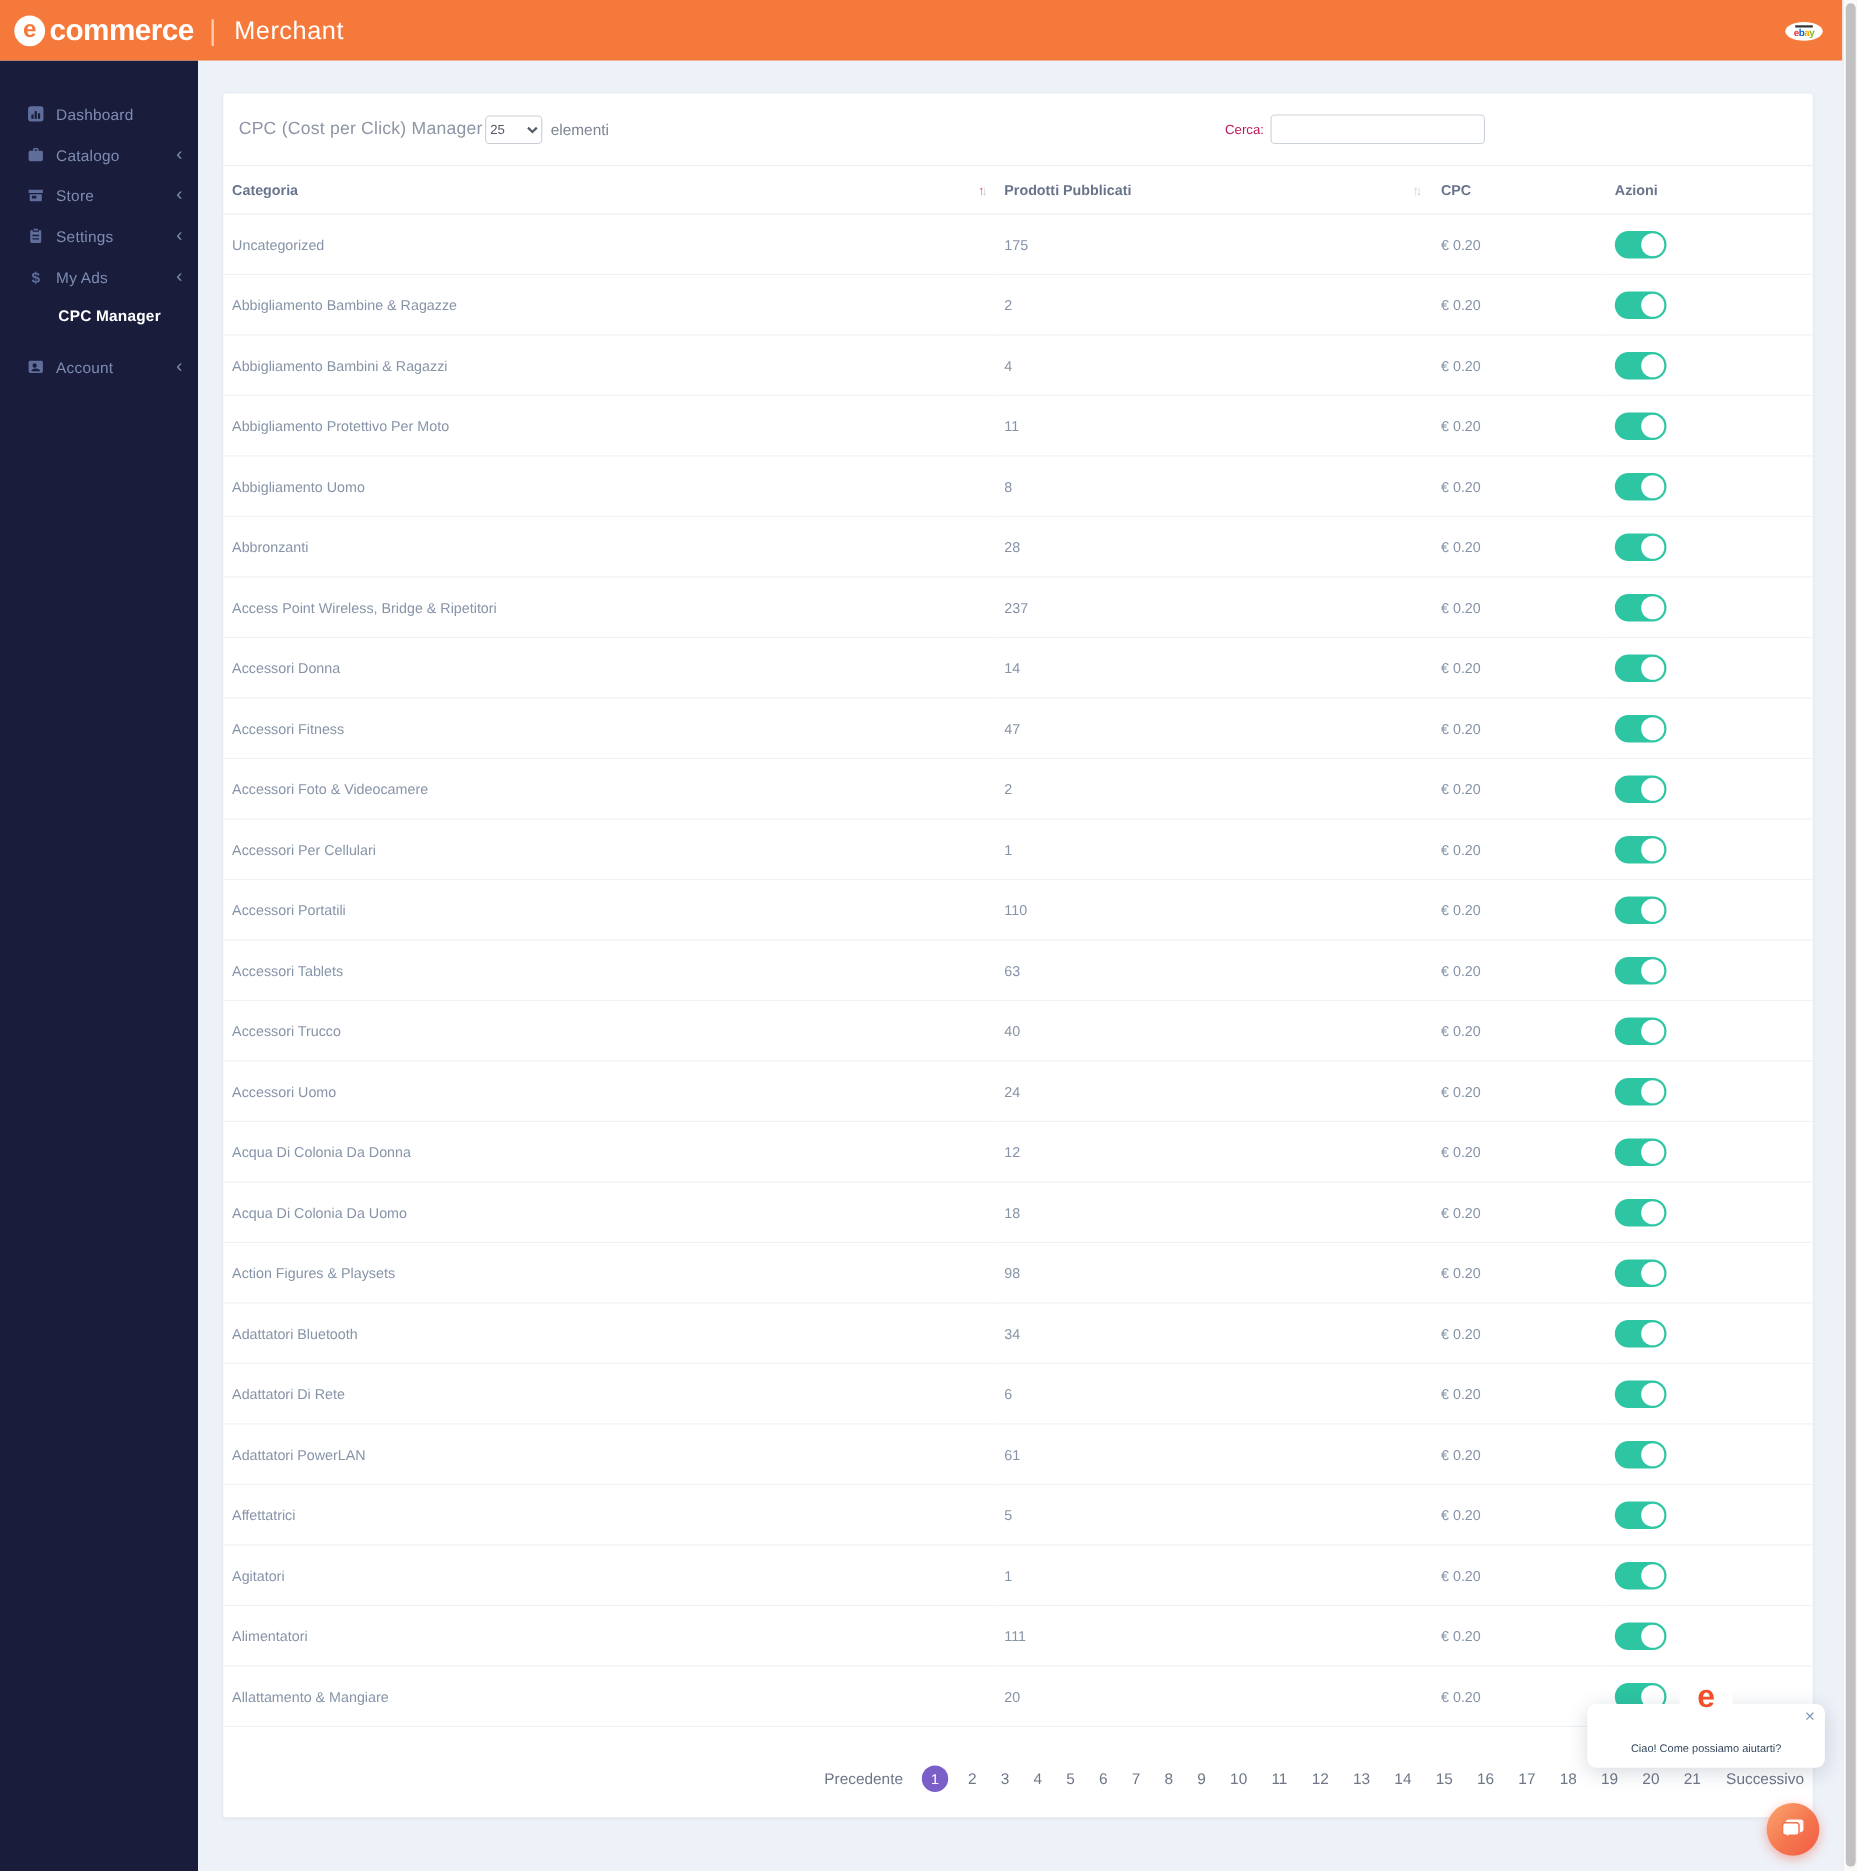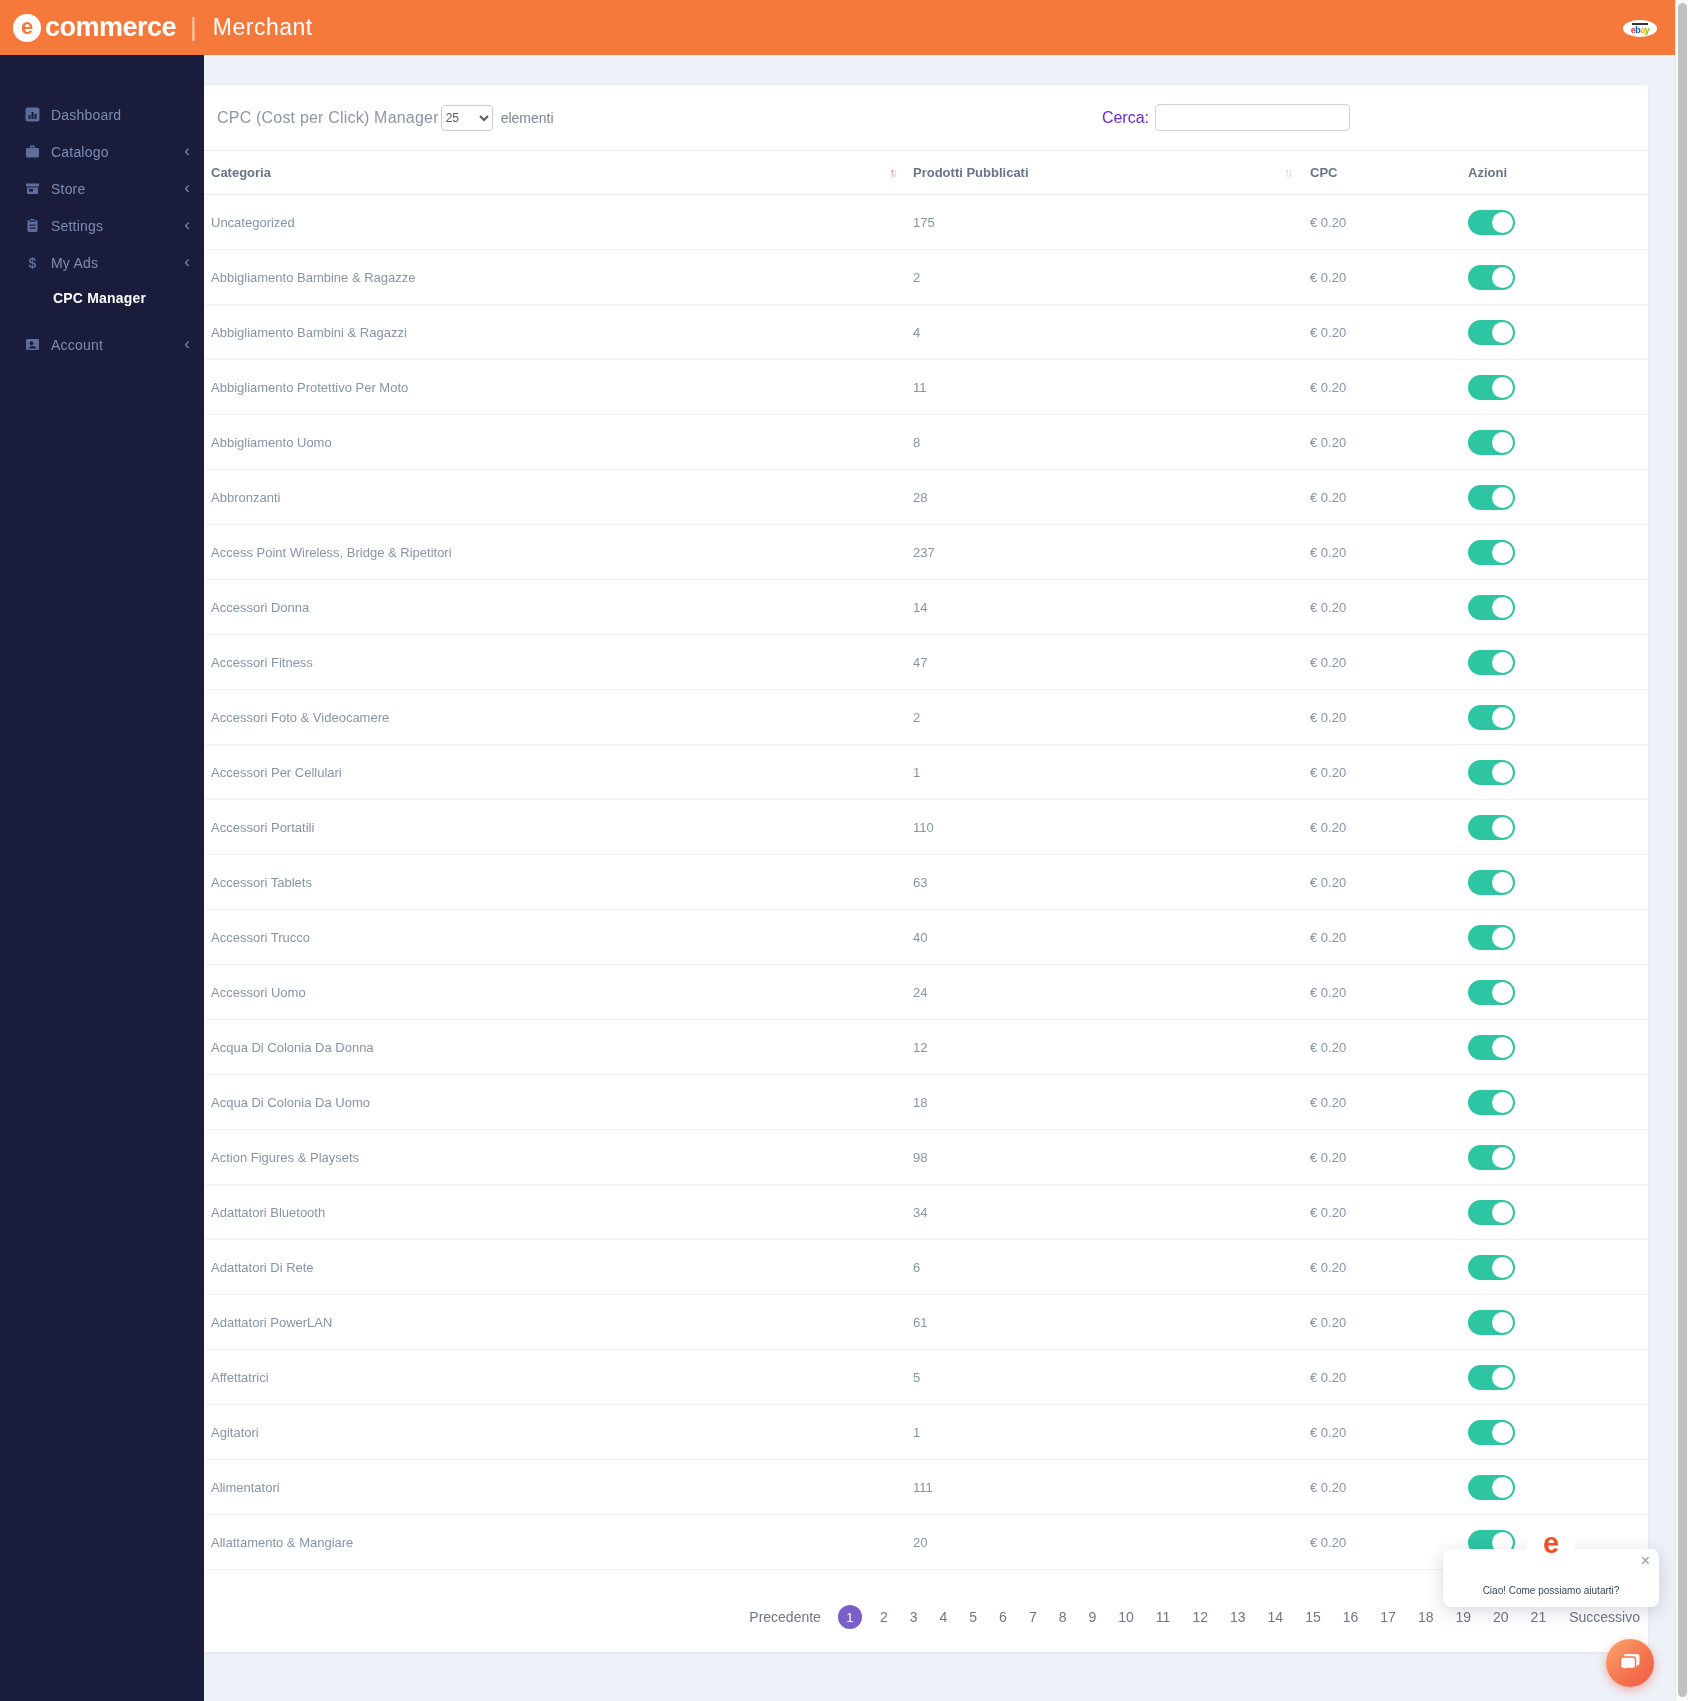--- a/index.html
+++ b/index.html
@@ -14,37 +14,37 @@
   .brand-word { color:#ffffff; font-weight:bold; font-size:27px; letter-spacing:-0.5px; margin-left:4px; }
   .brand-divider { color:rgba(255,255,255,0.6); font-size:26px; font-weight:300; margin:0 16px 0 14px; }
   .brand-app { color:#ffffff; font-size:23px; font-weight:300; letter-spacing:0.5px; }
   .ebay-badge { position:absolute; right:18px; top:20px; width:34px; height:17px; background:#ffffff; border-radius:50%; display:flex; align-items:center; justify-content:center; flex-direction:column; }
   .ebay-badge .tiny-line { width:16px; height:2px; background:#333; margin-bottom:1px; }
   .ebay-letters { font-size:9px; font-weight:bold; line-height:1; letter-spacing:-0.5px; }
   .ebay-letters .l0 { color:#e53238; } .ebay-letters .l1 { color:#0064d2; }
   .ebay-letters .l2 { color:#f5af02; } .ebay-letters .l3 { color:#86b817; }
 
   
-  .sidebar { position:absolute; left:0; top:55px; width:204px; height:1646px; background:#191d3b; z-index:15; padding-top:41px; }
+  .sidebar { position:absolute; left:0; top:55px; width:180px; height:1646px; background:#191d3b; z-index:15; padding-top:30px; }
   .nav-item { height:37px; display:flex; align-items:center; padding:0 14px 0 25px; color:#7e8cb2; font-size:14px; cursor:pointer; }
   .nav-item .nav-icon { width:15px; height:15px; margin-right:11px; display:flex; align-items:center; justify-content:center; color:#5f6d9b; fill:#5f6d9b; font-size:14px; font-weight:bold; flex-shrink:0; }
   .nav-item .nav-label { flex:1; letter-spacing:0.2px; }
   .nav-item .nav-chevron { color:#7e8cb2; font-size:17px; line-height:1; margin-top:-2px; }
   .nav-sub { height:33px; display:flex; align-items:center; padding-left:53px; color:#ffffff; font-size:14px; font-weight:bold; letter-spacing:0.2px; cursor:pointer; }
   .nav-gap { height:12px; }
 
   
   .card { position:absolute; left:203px; top:85px; width:1445px; height:1567px; background:#ffffff; border-radius:3px; box-shadow:0 1px 4px rgba(40,60,90,0.06); z-index:5; }
 
   .controls { height:65px; display:flex; align-items:center; padding:0 14px; }
   .card-title { color:#8d96a5; font-size:16px; letter-spacing:0.2px; }
   .page-size-select { width:52px; height:26px; margin-left:2px; border:1px solid #c9ced6; border-radius:4px; font-size:12px; color:#555b66; background:#fff; }
   .page-size-suffix { color:#7d8593; font-size:14px; margin-left:8px; }
   .search-group { margin-left:auto; margin-right:284px; display:flex; align-items:center; }
-  .search-label { color:#6d28d9; font-size:16px; margin-right:6px; }
+  .search-label { color:#be185d; font-size:12px; margin-right:6px; }
   .search-input { width:195px; height:27px; border:1px solid #ccd3da; border-radius:4px; padding:0 8px; font-size:13px; color:#555; background:#fff; outline:none; }
 
   table { width:100%; border-collapse:collapse; table-layout:fixed; }
   thead th { height:44px; border-top:1px solid #e9edf2; border-bottom:1px solid #e9edf2; font-size:13px; font-weight:bold; color:#68748a; text-align:left; vertical-align:middle; }
   tbody td { height:55px; border-bottom:1px solid #eef1f5; font-size:13px; color:#8794a8; vertical-align:middle; }
   .col-cat { padding-left:8px; }
   .col-num { padding-left:8px; }
   .col-cpc { padding-left:10px; }
   .col-act { padding-left:13px; }
   .th-flex { display:flex; align-items:center; justify-content:space-between; padding-right:10px; }

